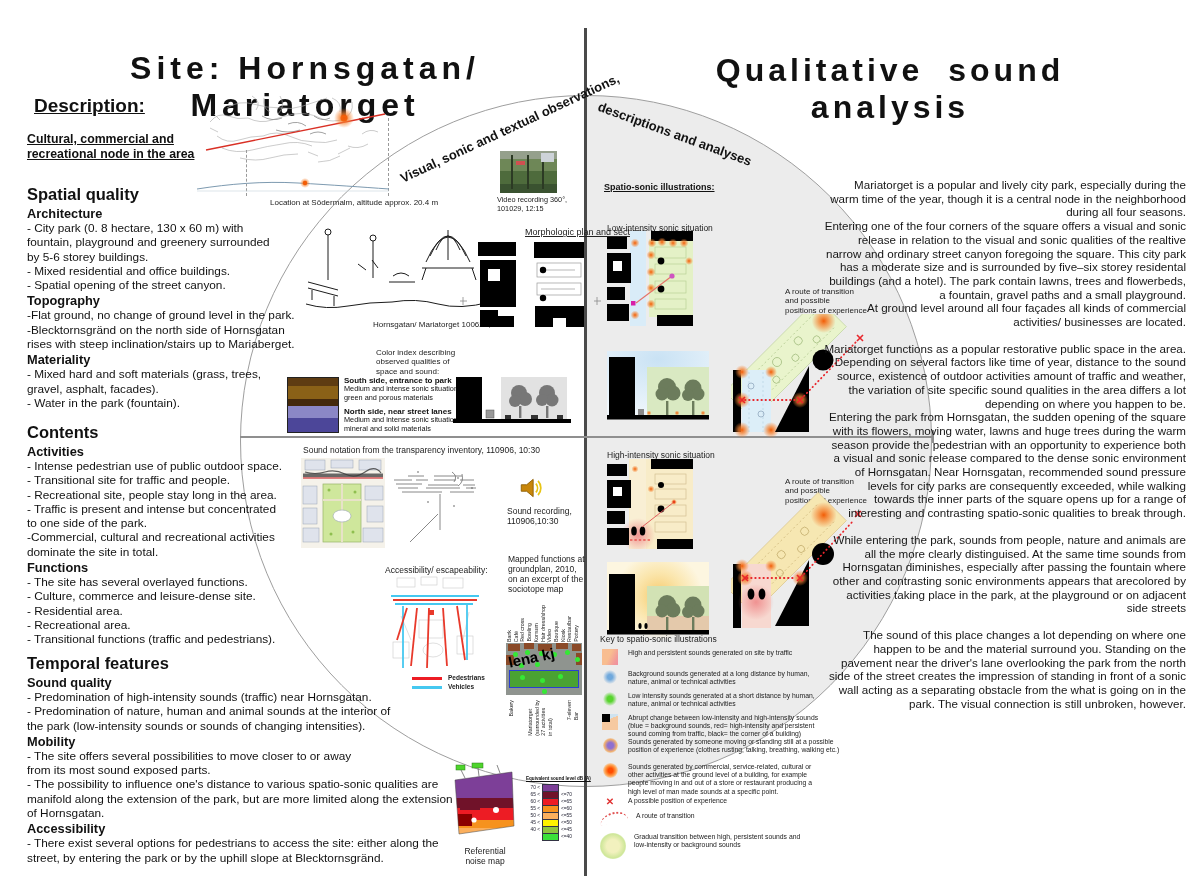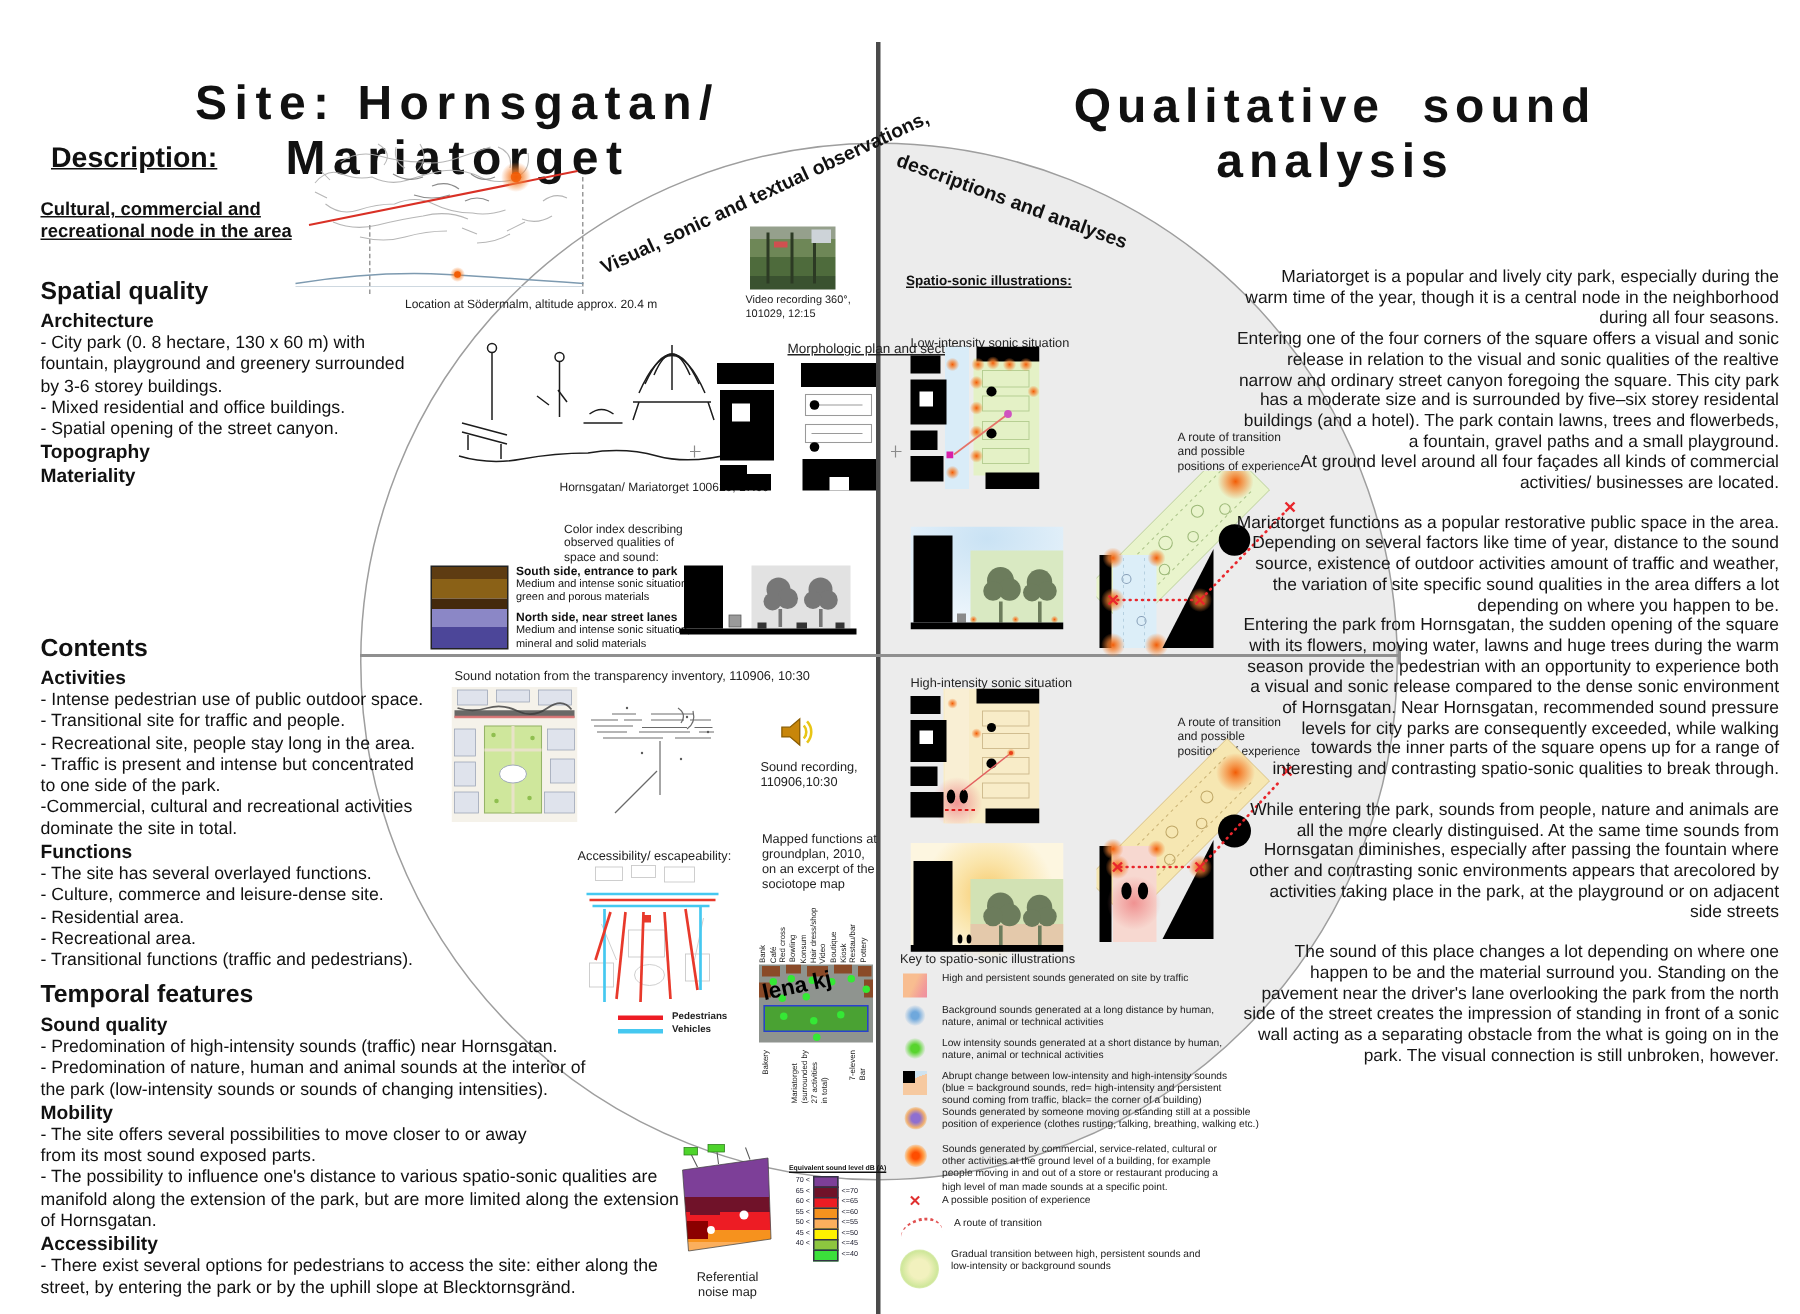--- a/index.html
+++ b/index.html
@@ -112,25 +112,31 @@
 
   <div class="abs b" style="left:34px;top:95px;font-size:19px;">Description:</div>
   <div class="abs b pl" style="left:27px;top:132px;font-size:12.3px;line-height:15px;">Cultural, commercial and
 recreational node in the area</div>
 
   <div class="abs" style="left:27px;top:185px;width:480px;">
     <div class="sechead">Spatial quality</div>
     <div class="subhead">Architecture</div>
     <div class="body">- City park (0. 8 hectare, 130 x 60 m) with
 fountain, playground and greenery surrounded
-by 3-6 storey buildings.
+by 5-6 storey buildings.
 - Mixed residential and office buildings.
 - Spatial opening of the street canyon.</div>
     <div class="subhead">Topography</div>
+    <div class="body">-Flat ground, no change of ground level in the park.
+-Blecktornsgränd on the north side of Hornsgatan
+rises with steep inclination/stairs up to Mariaberget.</div>
     <div class="subhead">Materiality</div>
+    <div class="body">-  Mixed hard and soft materials (grass, trees,
+gravel, asphalt, facades).
+- Water in the park (fountain).</div>
   </div>
 
   <div class="abs" style="left:27px;top:423px;width:480px;">
     <div class="sechead">Contents</div>
     <div class="subhead">Activities</div>
     <div class="body">- Intense pedestrian use of public outdoor space.
 - Transitional site for traffic and people.
 - Recreational site, people stay long in the area.
 - Traffic is present and intense but concentrated
 to one side of the park.

